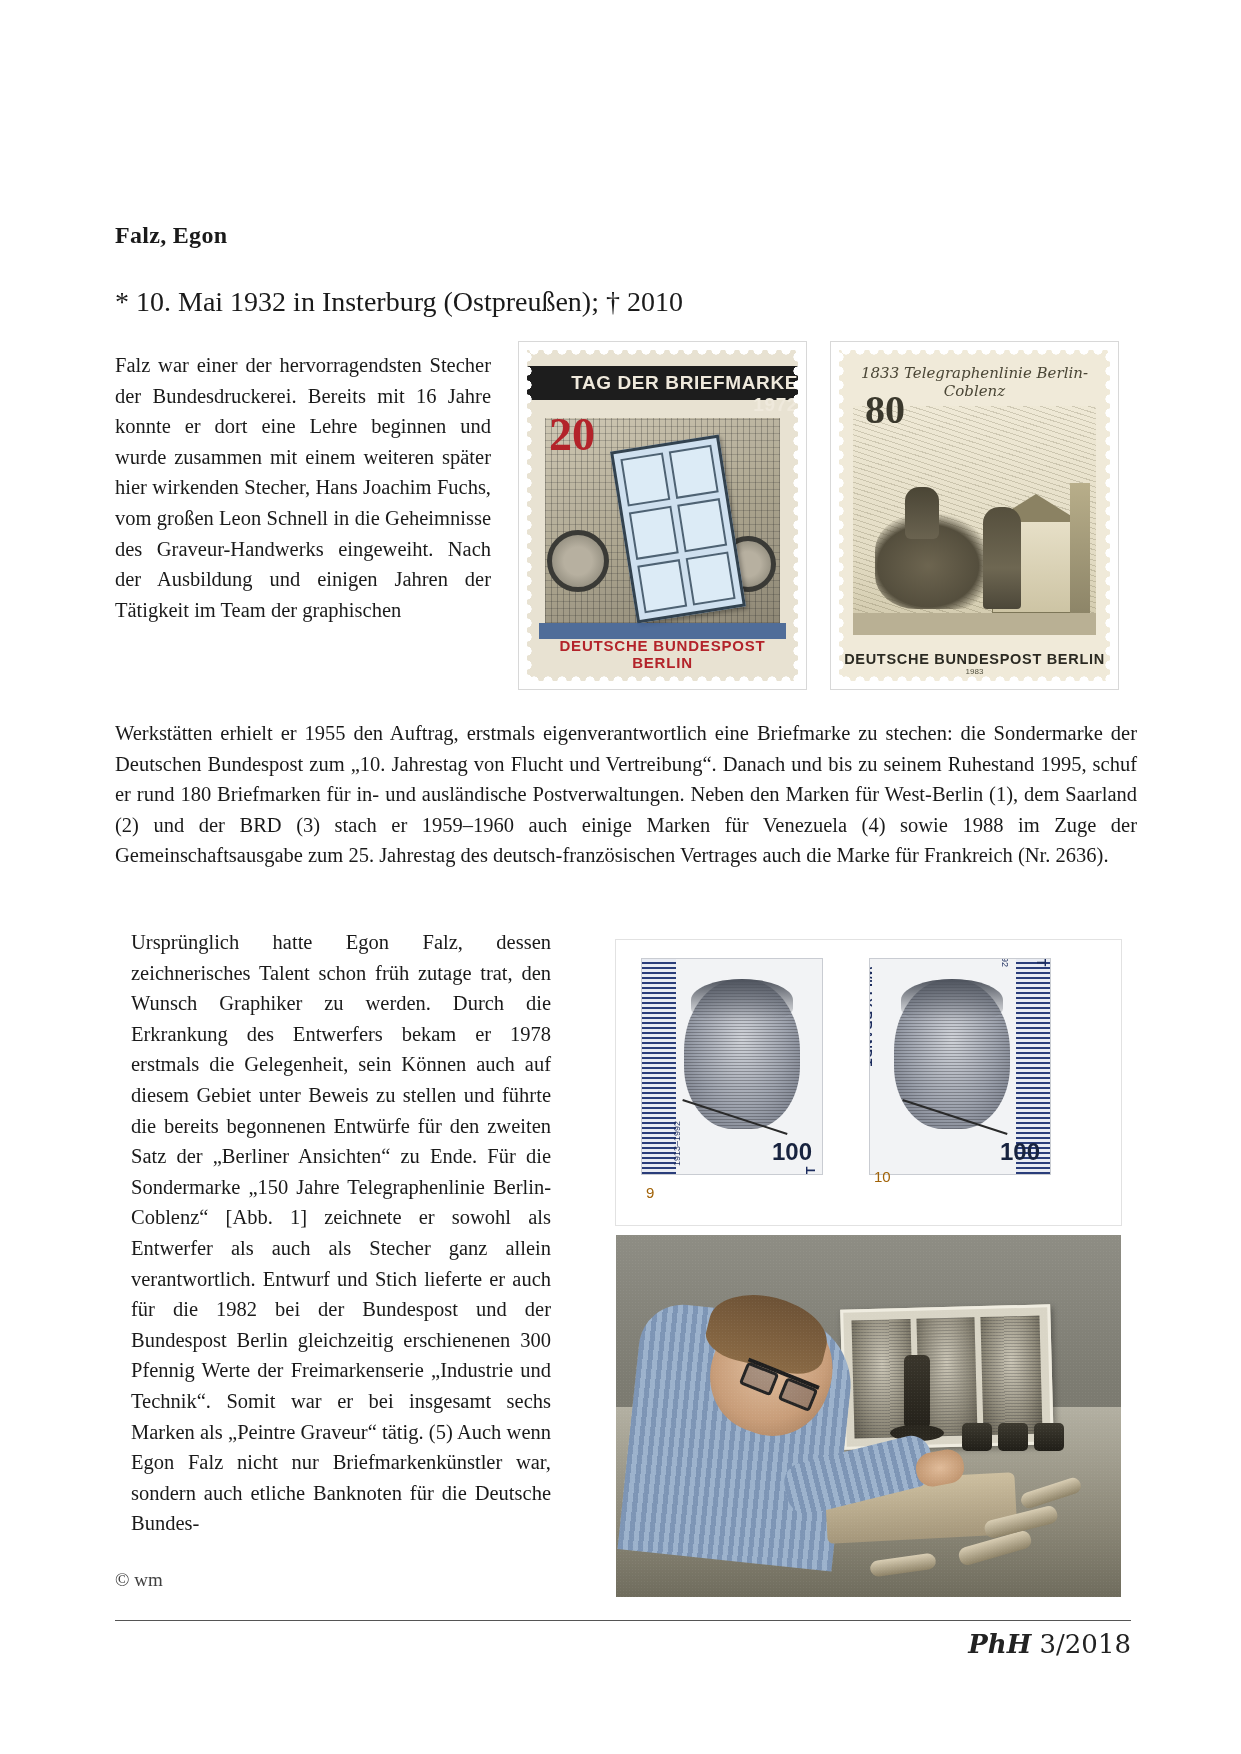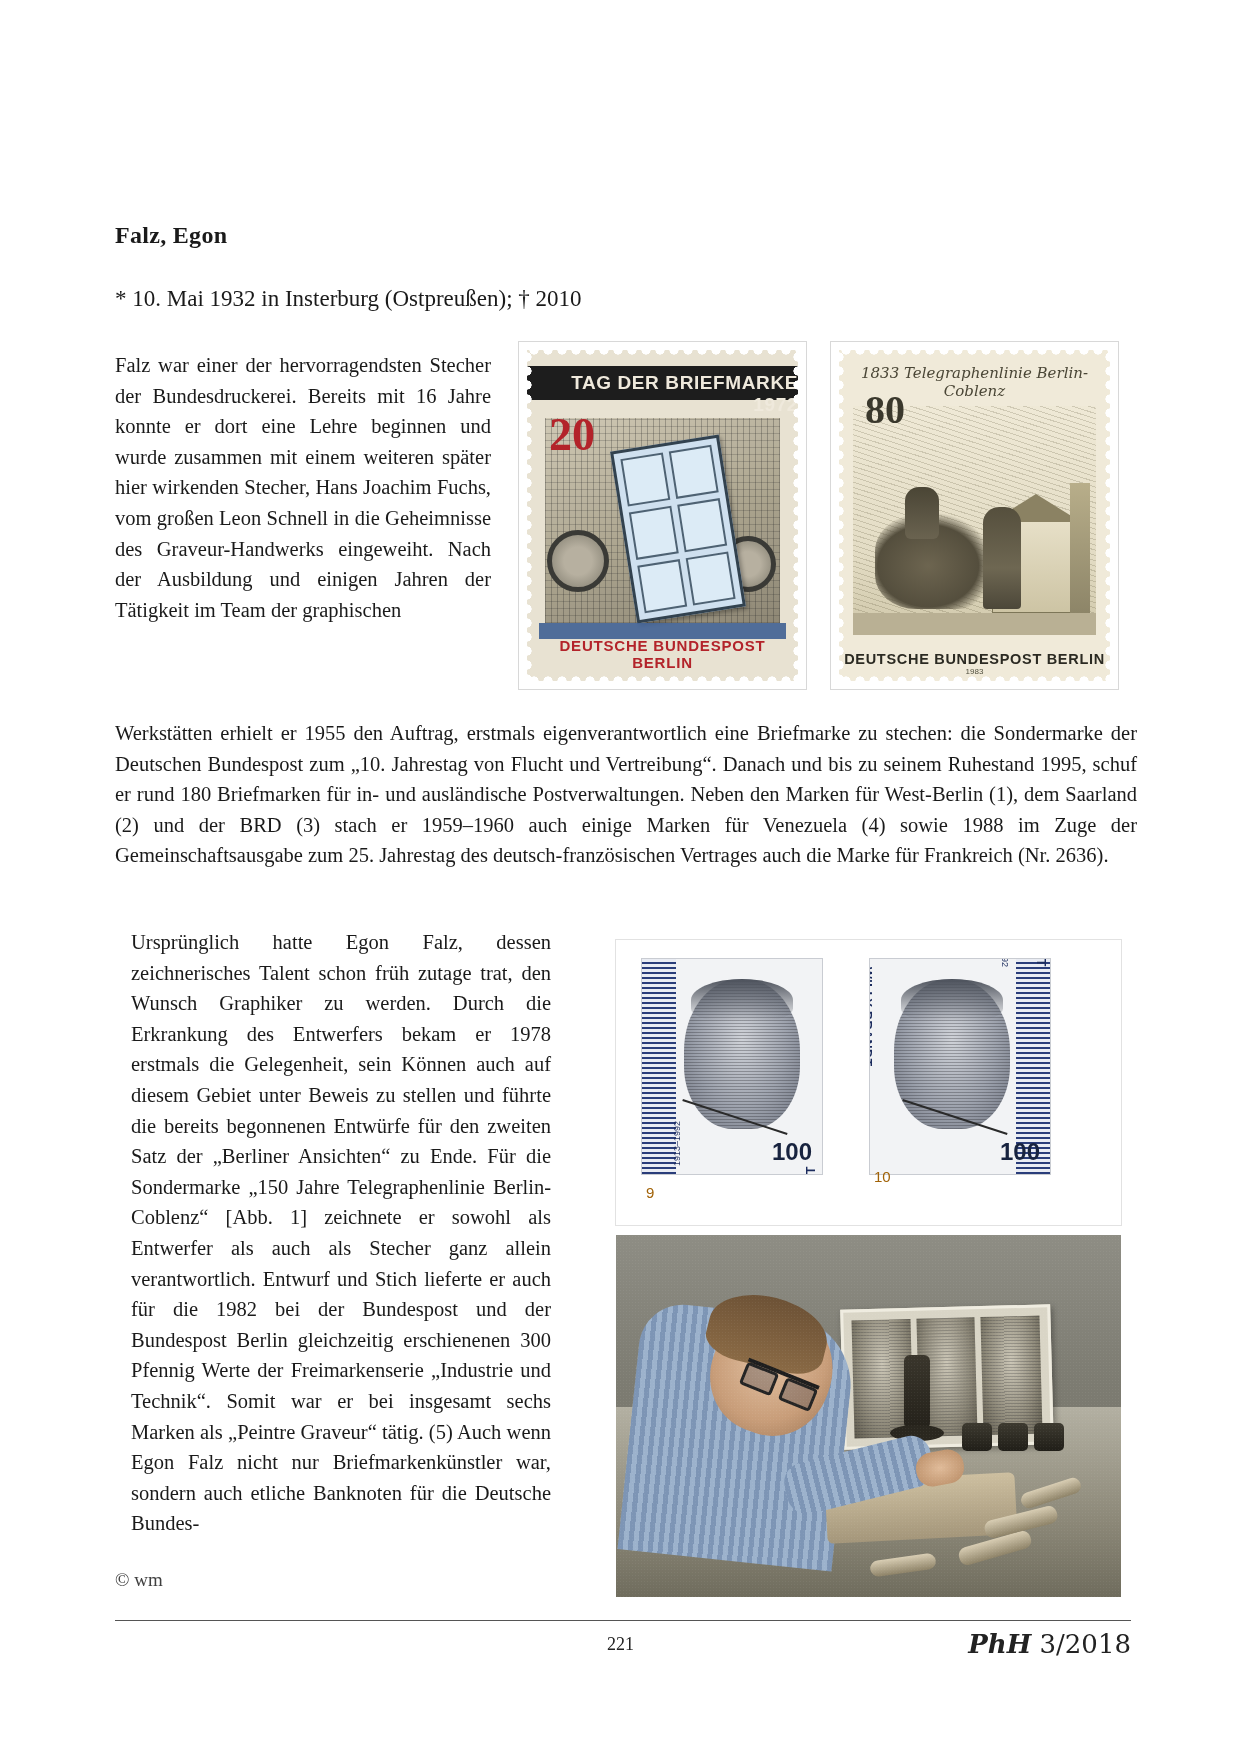--- a/index.html
+++ b/index.html
@@ -57,21 +57,21 @@
     top: 222px;
     font-family: "Liberation Serif", serif;
     font-size: 24px;
     font-weight: bold;
     letter-spacing: 0.3px;
   }
   .article-dates {
     position: absolute;
     left: 115px;
     top: 286px;
-    font-size: 23px;
+    font-size: 28px;
     text-align: right;
   }
 
   
   .col-left {
     position: absolute;
     left: 115px;
     top: 350px;
     width: 376px;
     font-size: 20.5px;
@@ -812,18 +812,17 @@
     <div class="ph-hand"></div>
     <div class="ph-tool t1"></div>
     <div class="ph-tool t2"></div>
     <div class="ph-tool t3"></div>
     <div class="ph-tool t4"></div>
     <div class="ph-grain"></div>
   </div>
 
   <div class="footer-rule"></div>
   <div class="footer-left">© wm</div>
-  <div class="footer-center">221</div>
   <div class="footer-right">
     <span class="ph">PhH</span><span> 3/2018</span>
   </div>
 
 </div>
 
 </body></html>

